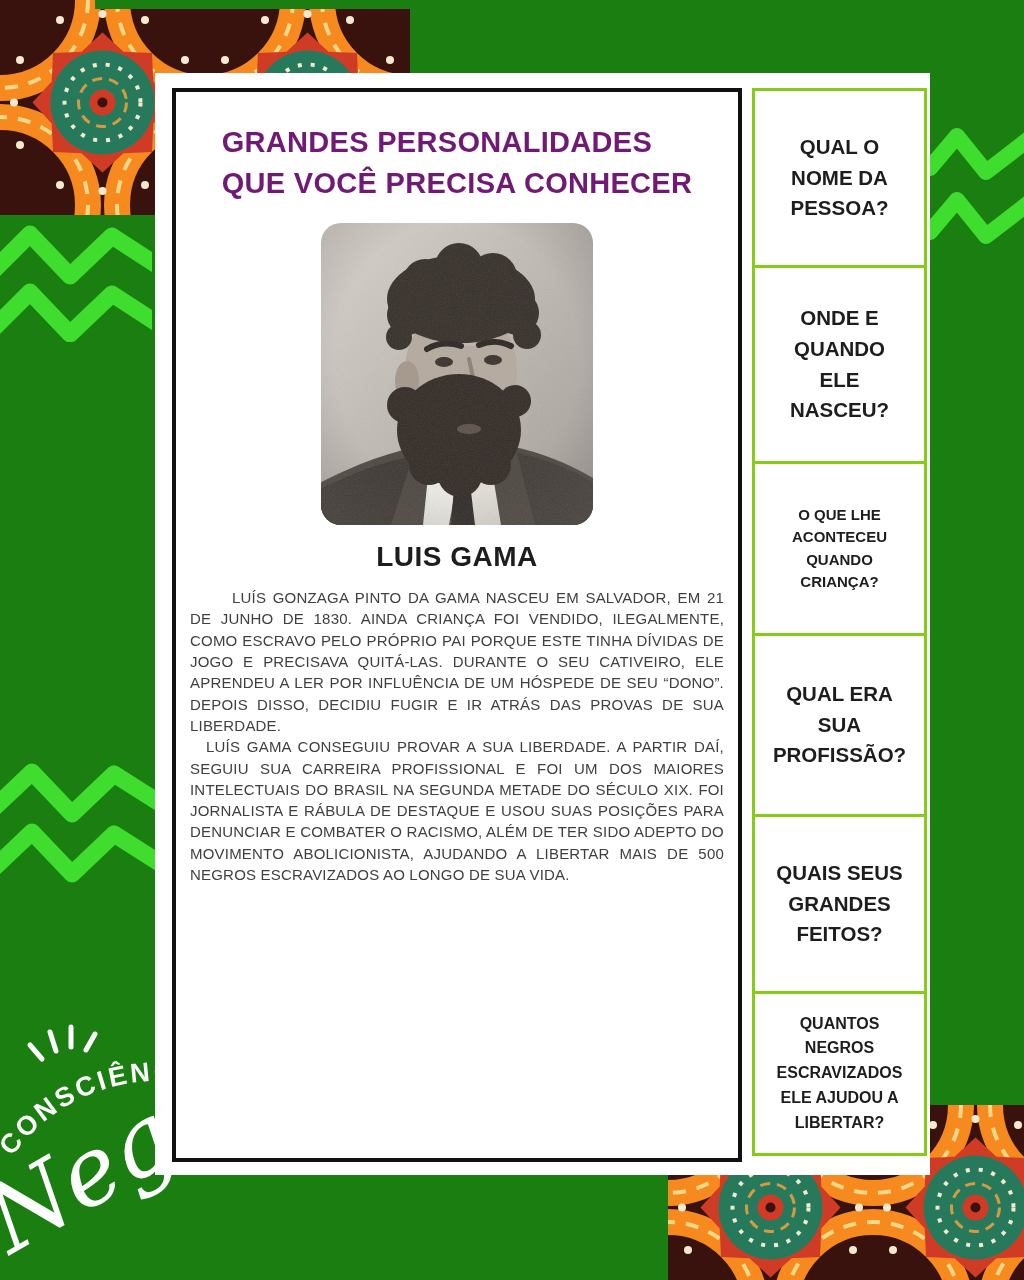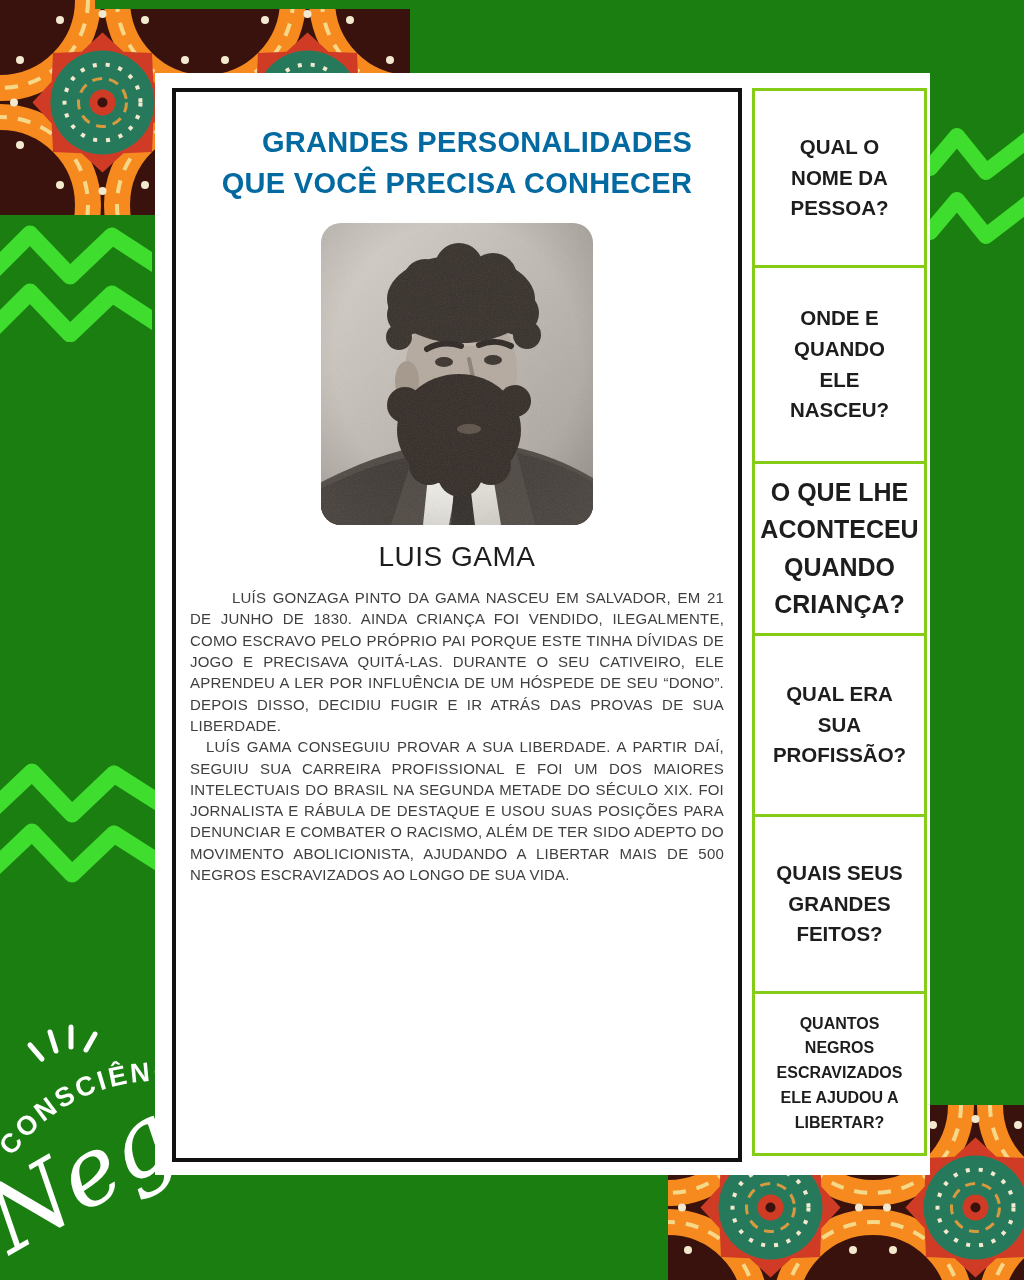--- a/index.html
+++ b/index.html
@@ -13,30 +13,30 @@
   .card{
     position:absolute;left:155px;top:73px;width:775px;height:1102px;
     background:#ffffff;z-index:2;
   }
   .main-panel{
     position:absolute;left:17px;top:15px;width:570px;height:1074px;
     border:4px solid #111;box-sizing:border-box;background:#fff;
     display:flex;flex-direction:column;align-items:center;
   }
   .title{
-    margin-top:30px;text-align:right;font-weight:700;color:#0369a1;
+    margin-top:30px;text-align:left;font-weight:700;color:#701a75;
     font-size:29px;line-height:1.40;letter-spacing:0.3px;
   }
   .title span{display:block;}
   .portrait{
     margin-top:20px;width:272px;height:302px;border-radius:20px;overflow:hidden;
     flex:0 0 auto;
   }
   .person-name{
-    margin-top:16px;font-size:28px;font-weight:400;color:#1d1d1d;letter-spacing:0.5px;
+    margin-top:16px;font-size:28px;font-weight:700;color:#1d1d1d;letter-spacing:0.5px;
     text-align:center;
   }
   .bio{
     margin-top:14px;padding:0 14px;box-sizing:border-box;width:100%;
     color:#3f3f3f;font-size:15px;line-height:1.42;text-align:justify;
     letter-spacing:0.2px;
   }
   .bio p{margin:0;}
   .bio p.p1{text-indent:42px;}
   .bio p.p2{text-indent:16px;}
@@ -45,21 +45,21 @@
     position:absolute;left:597px;top:15px;width:175px;height:1074px;
     display:flex;flex-direction:column;
   }
   .qbox{
     border:3px solid #84cc16;box-sizing:border-box;background:#fff;
     display:flex;align-items:center;justify-content:center;text-align:center;
     font-weight:700;color:#1d1d1d;font-size:20.5px;line-height:1.5;
     padding:0 20px;
   }
   .qbox + .qbox{margin-top:-3px;}
-  .q1{height:180px;} .q2{height:199px;} .q3{height:175px;font-size:25px;}
+  .q1{height:180px;} .q2{height:199px;} .q3{height:175px;font-size:15px;}
   .q4{height:184px;} .q5{height:180px;} .q6{height:165px;font-size:16px;line-height:1.55;}
 </style>
 </head>
 <body>
 
 <svg class="decor" style="left:0;top:0;" width="410" height="215">
   <defs>
     <pattern id="ank" width="205" height="205" patternUnits="userSpaceOnUse">
       <rect width="205" height="205" fill="#3a120d"></rect>
       <g fill="none" stroke="#f68a1e" stroke-width="26">

